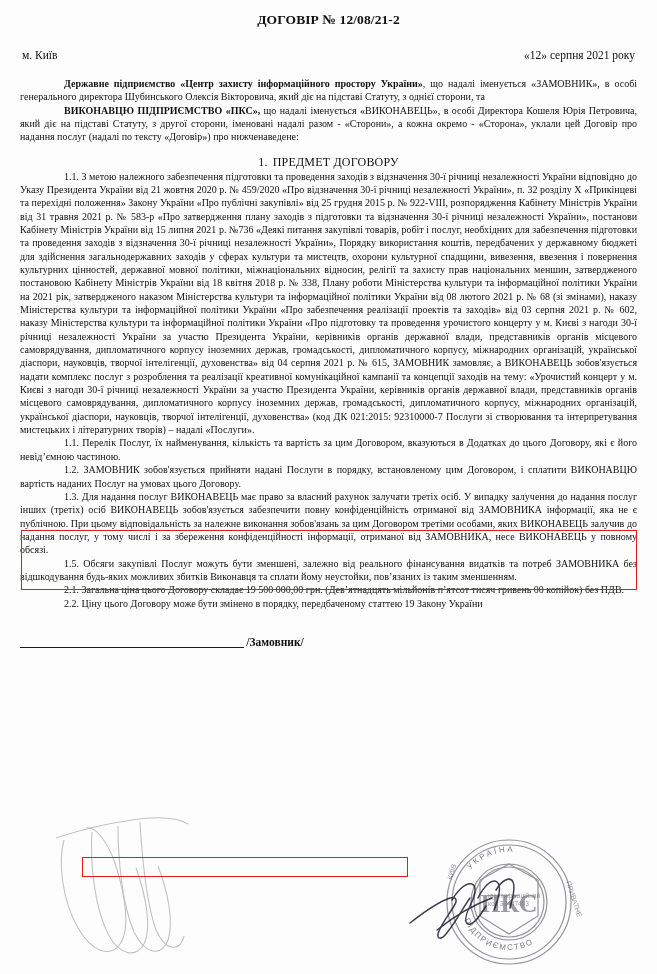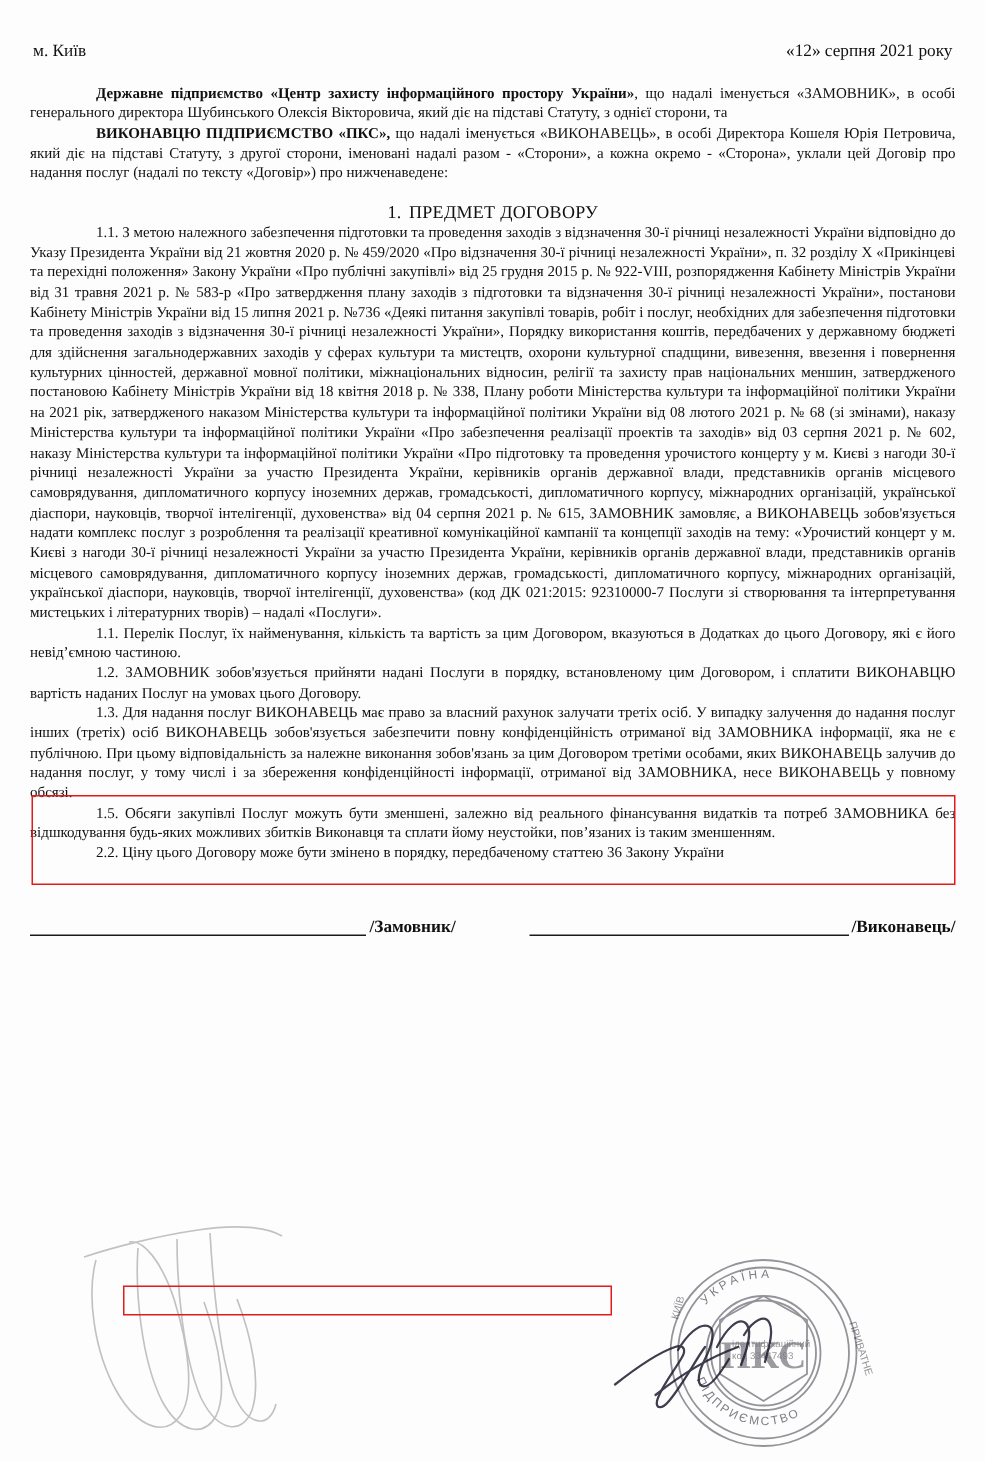--- a/index.html
+++ b/index.html
@@ -91,21 +91,21 @@
     left: 82px;
     top: 857px;
     width: 326px;
     height: 20px;
   }
 
   
   .sign-row {
     display: flex;
     justify-content: space-between;
-    margin-top: 34px;
+    margin-top: 24px;
     font-size: 11.5px;
   }
   .sign-col {
     display: flex;
     align-items: flex-end;
     width: 46%;
   }
   .sign-line {
     flex: 1 1 auto;
     border-bottom: 1px solid #1a1a1a;
@@ -148,20 +148,21 @@
         <circle cx="509" cy="902" r="38"></circle>
         <circle cx="509" cy="902" r="35"></circle>
         <path d="M509,864 L538,880 L538,916 L509,934 L480,916 L480,880 Z"></path>
       </g>
     </svg>
   </div>
 
   <div class="doc-body">
 
     <div class="title-block">
+      <div class="doc-title">ДОГОВІР № 12/08/21-2</div>
     </div>
 
     <div class="place-date-row">
       <span class="city">м. Київ</span>
       <span class="date">«12» серпня 2021 року</span>
     </div>
 
     <p class="para first-block"><b>Державне підприємство «Центр захисту інформаційного простору України»</b><span>, що надалі іменується «ЗАМОВНИК», в особі генерального директора Шубинського Олексія Вікторовича, який діє на підставі Статуту, з однієї сторони, та</span></p>
 
     <p class="para"><b>ВИКОНАВЦЮ ПІДПРИЄМСТВО «ПКС»,</b><span> що надалі іменується «ВИКОНАВЕЦЬ», в особі Директора Кошеля Юрія Петровича, який діє на підставі Статуту, з другої сторони, іменовані надалі разом - «Сторони», а кожна окремо - «Сторона», уклали цей Договір про надання послуг (надалі по тексту «Договір») про нижченаведене:</span></p>
@@ -173,31 +174,28 @@
     <p class="para"><span>1.1.</span> <span>Перелік Послуг, їх найменування, кількість та вартість за цим Договором, вказуються в Додатках до цього Договору, які є його невід’ємною частиною.</span></p>
 
     <p class="para"><span>1.2.</span> <span>ЗАМОВНИК зобов'язується прийняти надані Послуги в порядку, встановленому цим Договором, і сплатити ВИКОНАВЦЮ вартість наданих Послуг на умовах цього Договору.</span></p>
 
     <p class="para"><span>1.3.</span> <span>Для надання послуг ВИКОНАВЕЦЬ має право за власний рахунок залучати третіх осіб. У випадку залучення до надання послуг інших (третіх) осіб ВИКОНАВЕЦЬ зобов'язується забезпечити повну конфіденційність отриманої від ЗАМОВНИКА інформації, яка не є публічною. При цьому відповідальність за належне виконання зобов'язань за цим Договором третіми особами, яких ВИКОНАВЕЦЬ залучив до надання послуг, у тому числі і за збереження конфіденційності інформації, отриманої від ЗАМОВНИКА, несе ВИКОНАВЕЦЬ у повному обсязі.</span></p>
 
 
     <p class="para"><span>1.5.</span> <span>Обсяги закупівлі Послуг можуть бути зменшені, залежно від реального фінансування видатків та потреб ЗАМОВНИКА без відшкодування будь-яких можливих збитків Виконавця та сплати йому неустойки, пов’язаних із таким зменшенням.</span></p>
 
 
-
-    <p class="para"><span>2.2.</span> <span>Ціну цього Договору може бути змінено в порядку, передбаченому статтею 36 Закону України</span></p>
+    <p class="para"><span>2.1.</span> <span>Загальна ціна цього Договору складає 19 500 000,00 грн.</span><span> (Дев’ятнадцять мільйонів п’ятсот тисяч гривень 00 копійок) без ПДВ.</span></p>
+
+    <p class="para"><span>2.2.</span> <span>Ціну цього Договору може бути змінено в порядку, передбаченому статтею 19 Закону України</span></p>
 
     <div class="sign-row">
       <div class="sign-col">
         <span class="sign-line"></span>
         <span class="sign-label">/Замовник/</span>
-      </div>
-      <div class="sign-col">
-        <span class="sign-line"></span>
-        <span class="sign-label">/Виконавець/</span>
       </div>
     </div>
 
   </div>
 
   <div class="ink-layer top">
     <svg width="657" height="974" viewBox="0 0 657 974" xmlns="http://www.w3.org/2000/svg">
       <defs>
         <path id="arcTop" d="M 459,902 A 50,50 0 0 1 559,902" fill="none"></path>
         <path id="arcBottom" d="M 461,902 A 48,48 0 0 0 557,902" fill="none"></path>

